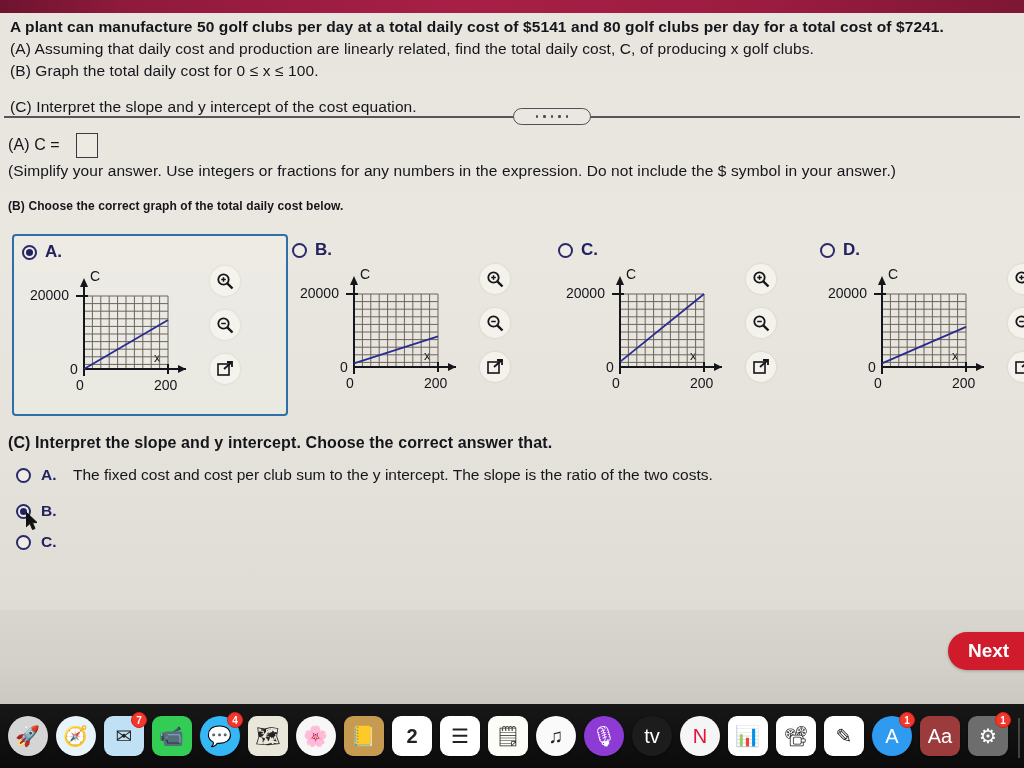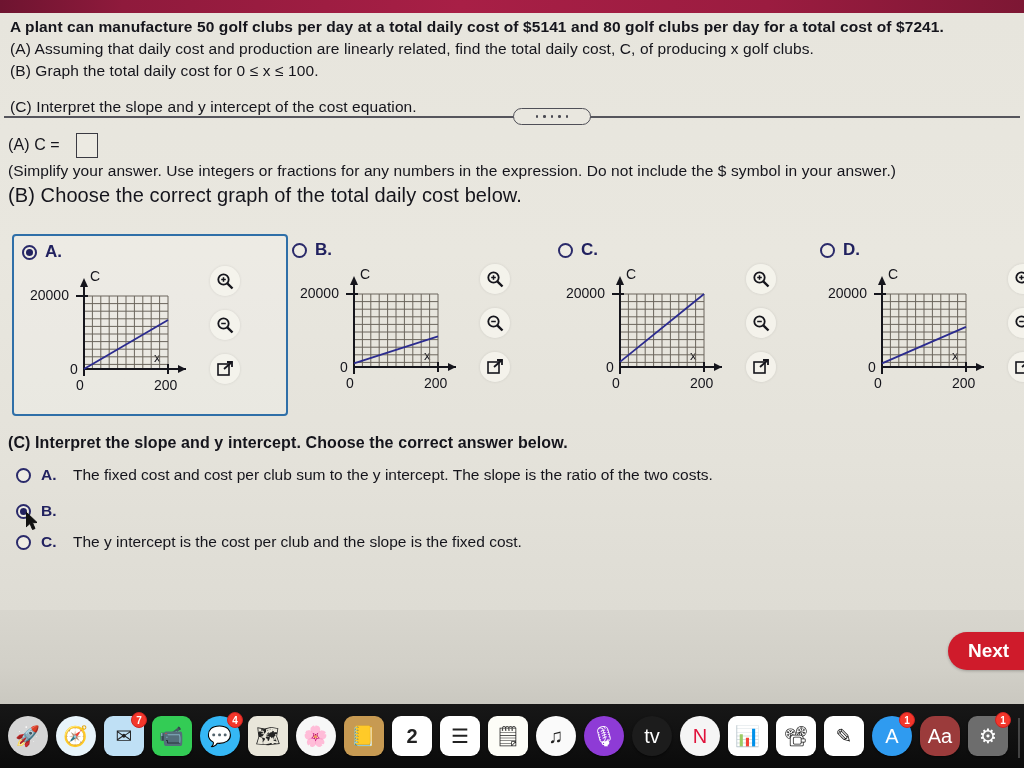--- a/index.html
+++ b/index.html
@@ -51,21 +51,21 @@
   }
   #divider-pill i { width: 2.6px; height: 2.6px; border-radius: 50%; background: #4a4a52; display:block; }
 
   
   #partA-label { left: 8px; top: 136px; font-size: 16px; }
   #partA-box {
     position: absolute; left: 76px; top: 133px; width: 22px; height: 25px;
     border: 1.7px solid #3a3a42; background: #eceae2;
   }
   #partA-note { left: 8px; top: 162px; font-size: 15.5px; }
-  #partB-prompt { left: 8px; top: 184px; font-size: 20px; font-weight: normal; }
+  #partB-prompt { left: 8px; top: 199px; font-size: 12px; font-weight: bold; }
 
   
   .opt { position: absolute; top: 234px; width: 276px; height: 182px; }
   .opt.selected {
     border: 2px solid #2f6fa8;
     border-radius: 4px;
     background: rgba(255,255,255,.18);
   }
   .opt-head { position: absolute; left: 8px; top: 6px; display: flex; align-items: center; gap: 8px; }
   .radio {
@@ -445,35 +445,34 @@
     <div class="tool">
       <svg width="18" height="18" viewBox="0 0 18 18">
           <rect x="2" y="4" width="11" height="11" fill="none" stroke="#15151c" stroke-width="1.6"></rect>
           <line x1="8" y1="9" x2="16" y2="2" stroke="#15151c" stroke-width="1.8"></line>
           <polyline points="11,2 16,2 16,7" fill="none" stroke="#15151c" stroke-width="1.8"></polyline>
         </svg>
     </div>
   </div>
 </div>
 
-<div class="ptext" id="partC-prompt">(C) Interpret the slope and y intercept. Choose the correct answer below.</div>
+<div class="ptext" id="partC-prompt">(C) Interpret the slope and y intercept. Choose the correct answer that.</div>
 
 <div class="crow" id="crow-0">
   <span class="radio"></span>
   <span class="cletter">A.</span>
   <span class="ctext">The fixed cost and cost per club sum to the y intercept. The slope is the ratio of the two costs.</span>
 </div>
 <div class="crow" id="crow-1">
   <span class="radio on"></span>
   <span class="cletter">B.</span>
 </div>
 <div class="crow" id="crow-2">
   <span class="radio"></span>
   <span class="cletter">C.</span>
-  <span class="ctext">The y intercept is the cost per club and the slope is the fixed cost.</span>
 </div>
 
 <div id="cursor">
   <svg width="14" height="20" viewBox="0 0 14 20">
     <polygon points="0,0 0,15 4,11.5 6.5,17.5 9,16.5 6.5,10.8 11,10.5" fill="#111" stroke="#111" stroke-width="1"></polygon>
   </svg>
 </div>
 
 <div id="next-btn">Next</div>
 
@@ -571,21 +570,21 @@
           <span class="glyph" style="color: rgb(34, 34, 34);">✎</span>
         </div>
       </div>
       <div class="dock-item">
         <div class="dock-icon circle" style="background: rgb(47, 155, 240);">
           <span class="glyph" style="color: rgb(255, 255, 255);">A</span>
         </div>
         <span class="badge">1</span>
       </div>
       <div class="dock-item">
-        <div class="dock-icon" style="background: rgb(155, 59, 59); border-radius: 15px;">
+        <div class="dock-icon" style="background: rgb(155, 59, 59);">
           <span class="glyph" style="color: rgb(255, 255, 255);">Aa</span>
         </div>
       </div>
       <div class="dock-item">
         <div class="dock-icon" style="background: rgb(109, 109, 109);">
           <span class="glyph" style="color: rgb(255, 255, 255);">⚙</span>
         </div>
         <span class="badge">1</span>
       </div>
       <div class="dock-sep"></div>

